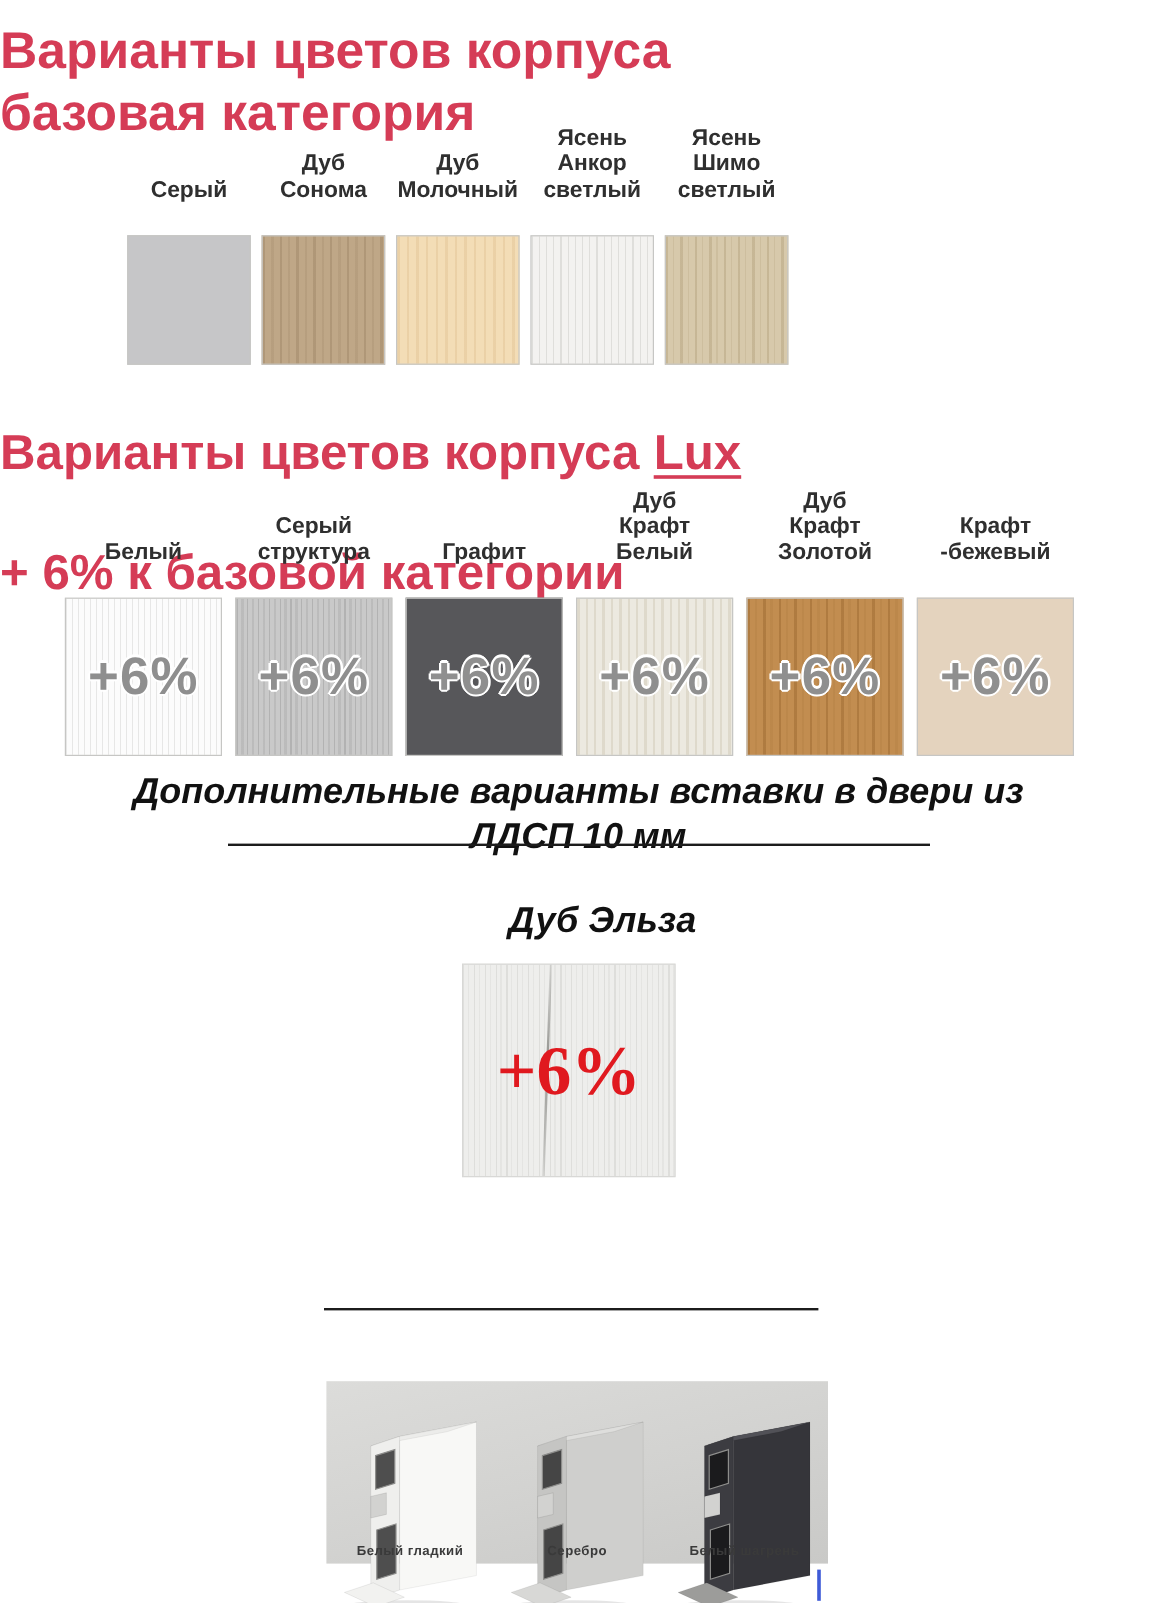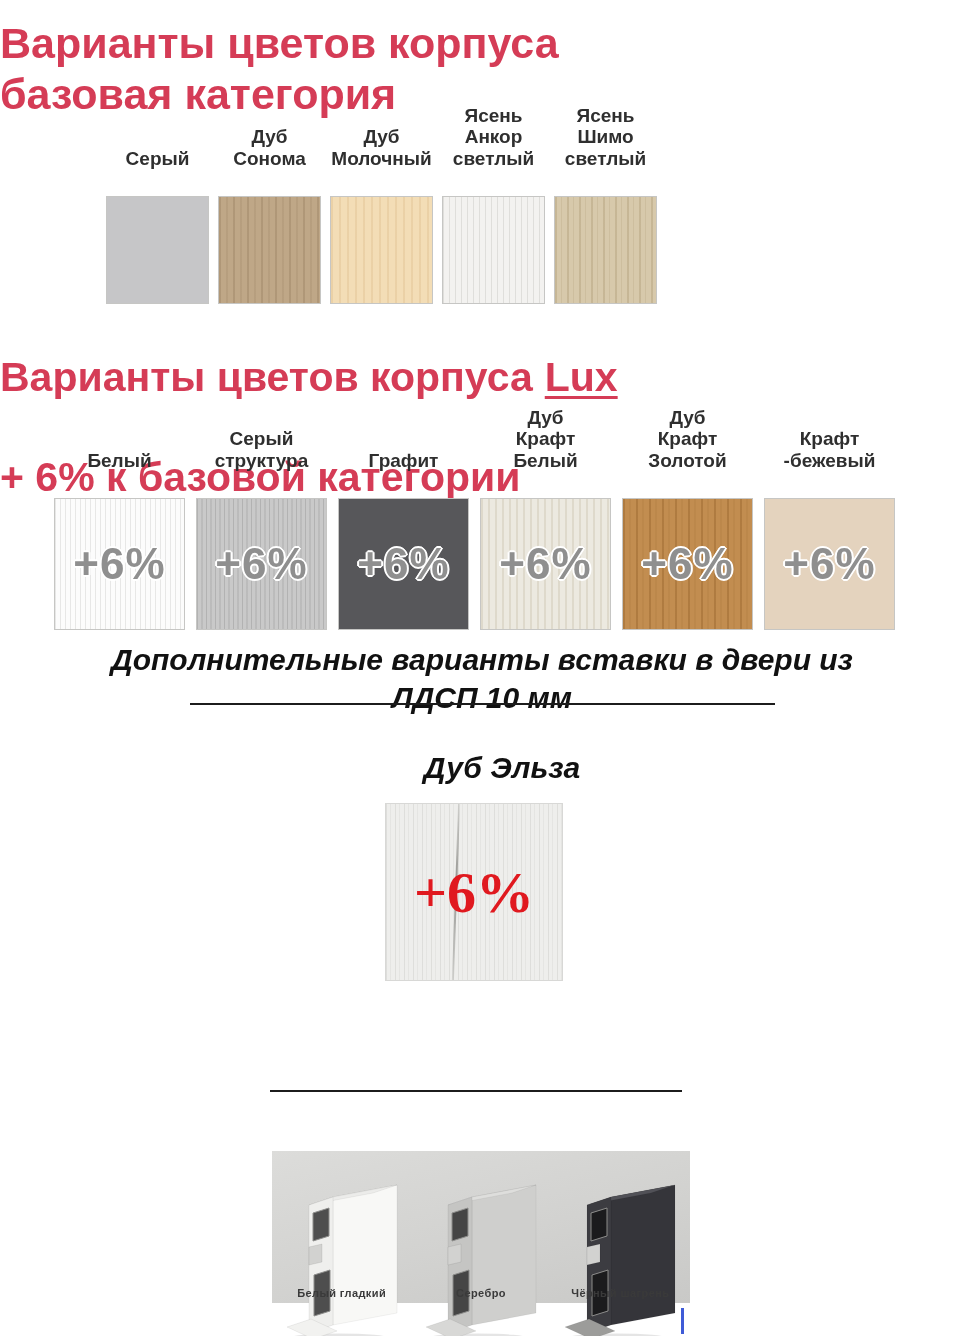--- a/index.html
+++ b/index.html
@@ -211,19 +211,19 @@
         <polygon class="pf-side" points="28,44 52,36 52,164 28,172"></polygon>
         <polygon class="pf-hole" points="32,52 48,47 48,75 32,80"></polygon>
         <polygon class="pf-notch" points="28,86 41,83 41,101 28,104"></polygon>
         <polygon class="pf-hole" points="33,114 49,109 49,150 33,155"></polygon>
         <polygon class="pf-flange" points="6,166 30,158 56,170 32,178"></polygon>
       </svg>
     </div>
     <div class="photo-labels">
       <span class="photo-label">Белый гладкий</span>
       <span class="photo-label">Серебро</span>
-      <span class="photo-label">Чёрный шагрень</span>
+      <span class="photo-label">Белый шагрень</span>
     </div>
   </div>
 
   <div class="caret" style="background-color: rgb(63, 91, 215);"></div>
 
 </div>
 
 </body></html>

